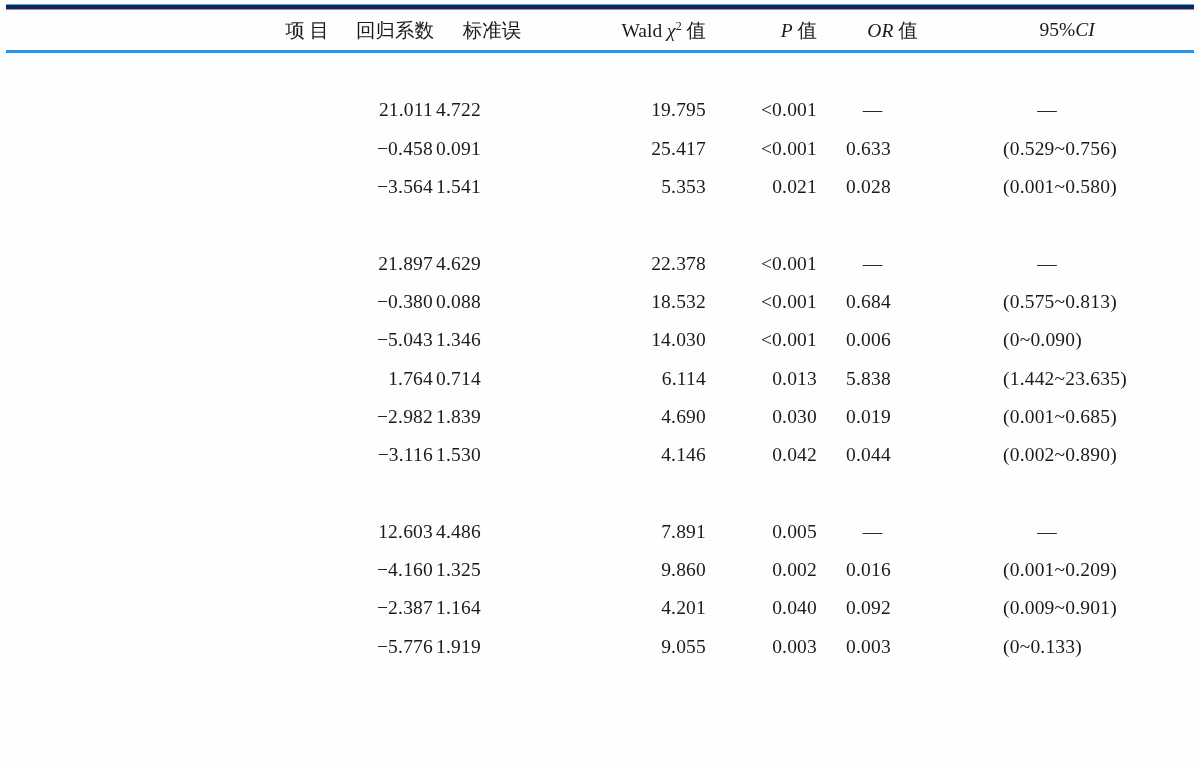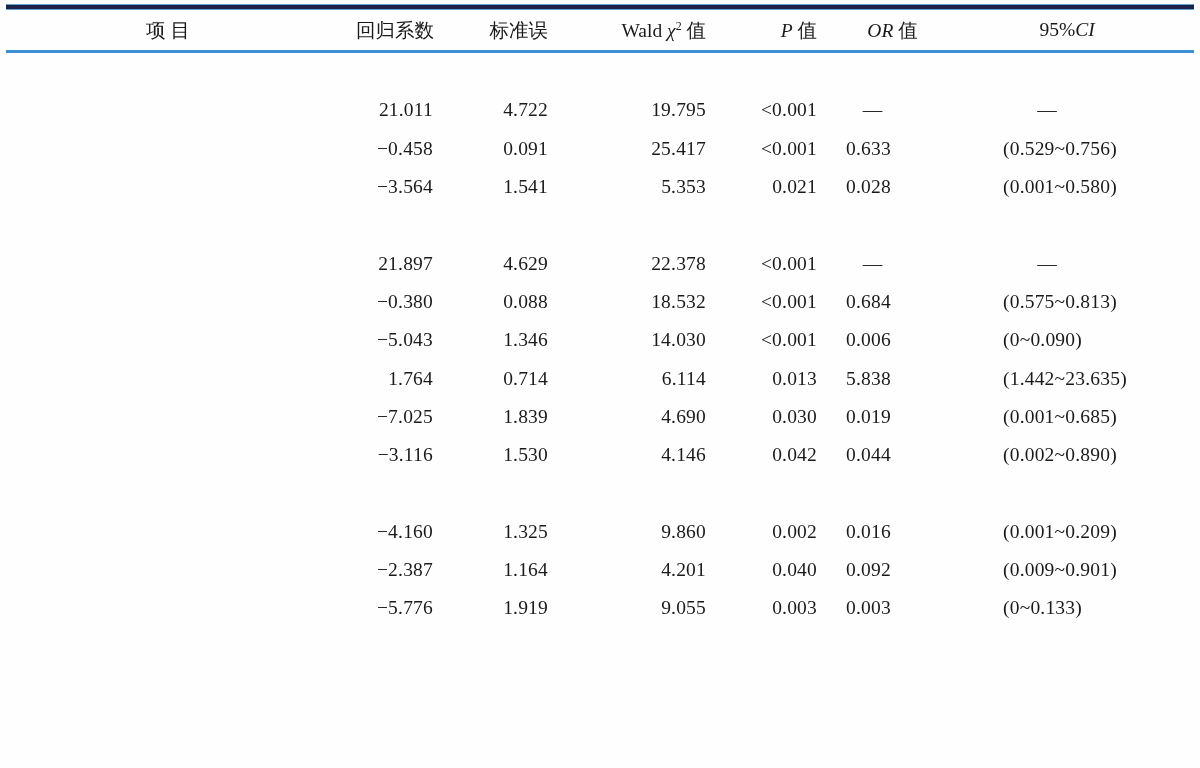--- a/index.html
+++ b/index.html
@@ -26,26 +26,26 @@
     height:38px;font-weight:normal;vertical-align:middle;
     border-bottom:3px solid #3b91d4;white-space:nowrap;
   }
   tbody td{
     height:36.3px;vertical-align:middle;white-space:nowrap;
     letter-spacing:0.2px;
   }
   sup{font-size:12px;vertical-align:super;line-height:0;}
   i{font-style:italic;}
   
-  th.col-item{text-align:center;margin-top:17px;}
+  th.col-item{text-align:right;margin-top:17px;}
   td.col-item{text-align:left;padding-left:56px;}
   tr.group td.col-item{padding-left:36px;}
   th.col-coef{text-align:right;}
   td.col-coef{text-align:right;padding-right:2px;}
-  th.col-se,td.col-se{text-align:right;padding-right:2px;}
+  th.col-se,td.col-se{padding-right:2px;}
   th.col-wald,td.col-wald{text-align:right;padding-right:4px;}
   th.col-p,td.col-p{text-align:right;padding-right:28px;}
   th.col-or{text-align:center;}
   td.col-or{text-align:left;padding-right:27px;}
   th.col-ci{text-align:center;}
   td.col-ci{text-align:left;padding-left:63px;}
   td.dash-center{text-align:center;padding-left:0;padding-right:40px;}
 </style>
 </head>
 <body>
@@ -150,21 +150,21 @@
           <td class="col-item"></td>
           <td class="col-coef">1.764</td>
           <td class="col-se">0.714</td>
           <td class="col-wald">6.114</td>
           <td class="col-p">0.013</td>
           <td class="col-or">5.838</td>
           <td class="col-ci">(1.442~23.635)</td>
         </tr>
         <tr class="item">
           <td class="col-item"></td>
-          <td class="col-coef">−7.025</td>
+          <td class="col-coef">−2.982</td>
           <td class="col-se">1.839</td>
           <td class="col-wald">4.690</td>
           <td class="col-p">0.030</td>
           <td class="col-or">0.019</td>
           <td class="col-ci">(0.001~0.685)</td>
         </tr>
         <tr class="item">
           <td class="col-item"></td>
           <td class="col-coef">−3.116</td>
           <td class="col-se">1.530</td>
@@ -177,20 +177,29 @@
           <td class="col-item"></td>
           <td class="col-coef"></td>
           <td class="col-se"></td>
           <td class="col-wald"></td>
           <td class="col-p"></td>
           <td class="col-or"></td>
           <td class="col-ci"></td>
         </tr>
         <tr class="item">
           <td class="col-item"></td>
+          <td class="col-coef">12.603</td>
+          <td class="col-se">4.486</td>
+          <td class="col-wald">7.891</td>
+          <td class="col-p">0.005</td>
+          <td class="col-or dash-center">—</td>
+          <td class="col-ci dash-center">—</td>
+        </tr>
+        <tr class="item">
+          <td class="col-item"></td>
           <td class="col-coef">−4.160</td>
           <td class="col-se">1.325</td>
           <td class="col-wald">9.860</td>
           <td class="col-p">0.002</td>
           <td class="col-or">0.016</td>
           <td class="col-ci">(0.001~0.209)</td>
         </tr>
         <tr class="item">
           <td class="col-item"></td>
           <td class="col-coef">−2.387</td>

